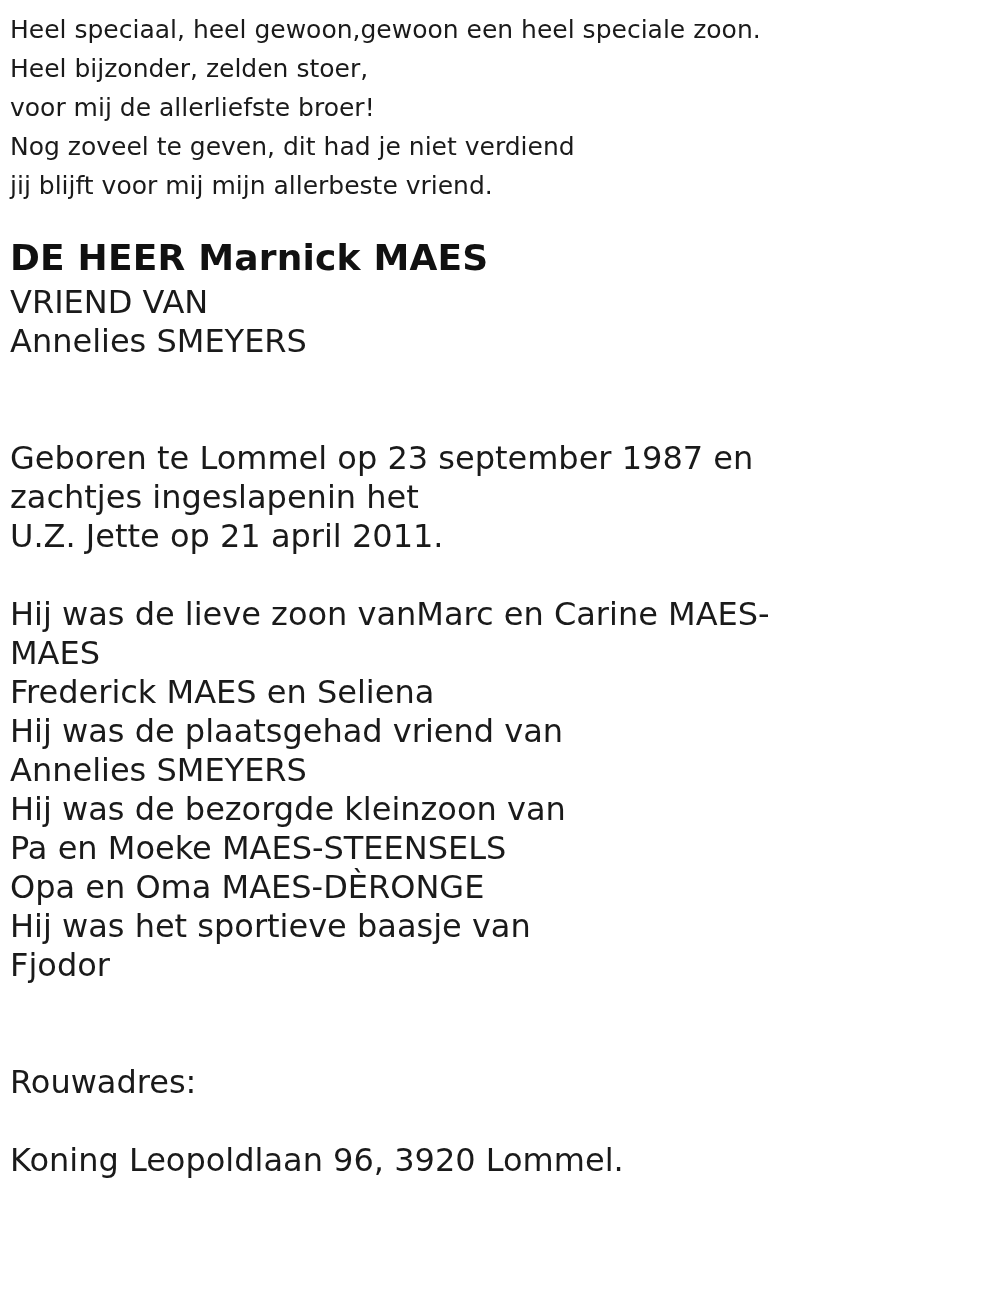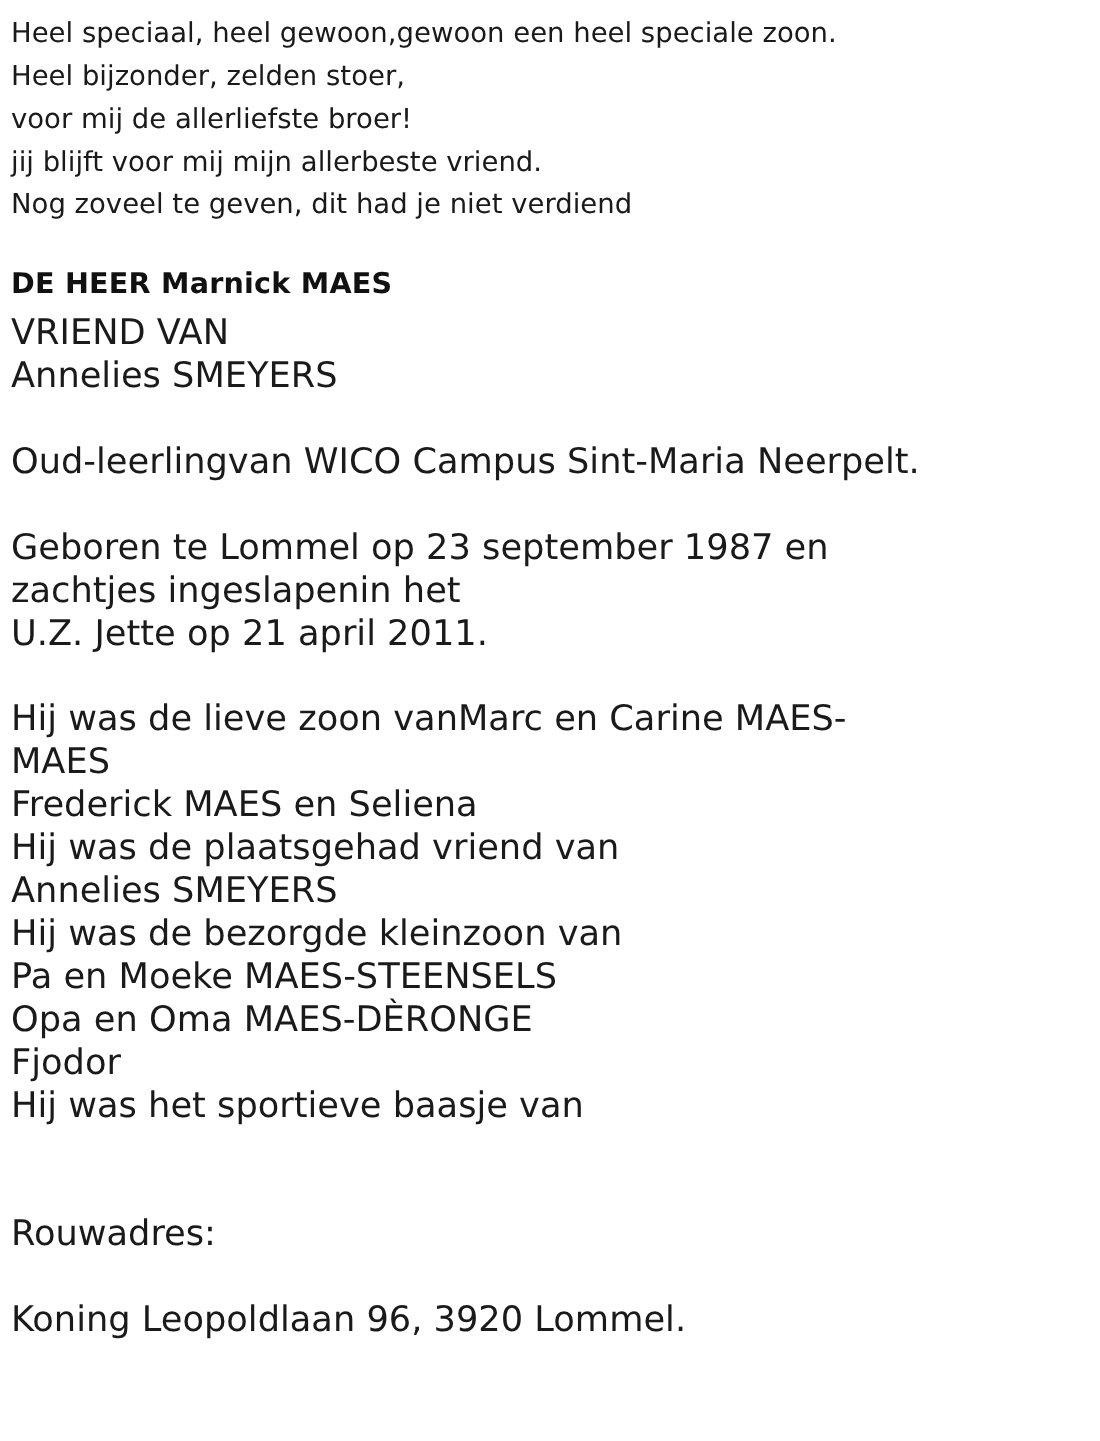--- a/index.html
+++ b/index.html
@@ -22,21 +22,21 @@
   }
   .poem {
     font-size: 25px;
     line-height: 39px;
     color: #1a1a1a;
   }
   .poem div {
     white-space: pre-wrap;
   }
   .name-heading {
-    font-size: 26px;
+    font-size: 36px;
     font-weight: bold;
     line-height: 42px;
     margin-top: 32px;
     margin-bottom: 4px;
     color: #111111;
     letter-spacing: 0.2px;
   }
   .body-line {
     font-size: 32px;
     line-height: 39px;
@@ -52,52 +52,51 @@
 </style>
 </head>
 <body>
 
 <div class="page">
 
   <div class="poem block">
     <div class="poem-line">Heel speciaal, heel gewoon,gewoon een heel speciale zoon.</div>
     <div class="poem-line">Heel bijzonder, zelden stoer,</div>
     <div class="poem-line">voor mij de allerliefste broer!</div>
+    <div class="poem-line">Nog zoveel te geven, dit had je niet verdiend</div>
     <div class="poem-line">jij blijft voor mij mijn allerbeste vriend.</div>
-    <div class="poem-line">Nog zoveel te geven, dit had je niet verdiend</div>
   </div>
 
   <div class="name-heading">DE HEER Marnick MAES</div>
 
   <div class="body-line">VRIEND VAN</div>
   <div class="body-line">Annelies SMEYERS</div>
 
   <div class="blank"></div>
 
-  <div class="body-line">Oud-leerlingvan WICO Campus Sint-Maria Neerpelt.</div>
 
   <div class="blank"></div>
 
   <div class="block">
     <div class="body-line">Geboren te Lommel op 23 september 1987 en zachtjes ingeslapenin het</div>
     <div class="body-line">U.Z. Jette op 21 april 2011.</div>
   </div>
 
   <div class="blank"></div>
 
   <div class="block">
     <div class="body-line">Hij was de lieve zoon vanMarc en Carine MAES-MAES</div>
     <div class="body-line">Frederick MAES en Seliena</div>
     <div class="body-line">Hij was de plaatsgehad vriend van</div>
     <div class="body-line">Annelies SMEYERS</div>
     <div class="body-line">Hij was de bezorgde kleinzoon van</div>
     <div class="body-line">Pa en Moeke MAES-STEENSELS</div>
     <div class="body-line">Opa en Oma MAES-DÈRONGE</div>
+    <div class="body-line">Hij was het sportieve baasje van</div>
     <div class="body-line">Fjodor</div>
-    <div class="body-line">Hij was het sportieve baasje van</div>
   </div>
 
   <div class="blank"></div>
 
 
   <div class="blank"></div>
 
   <div class="body-line">Rouwadres:</div>
 
   <div class="blank"></div>

